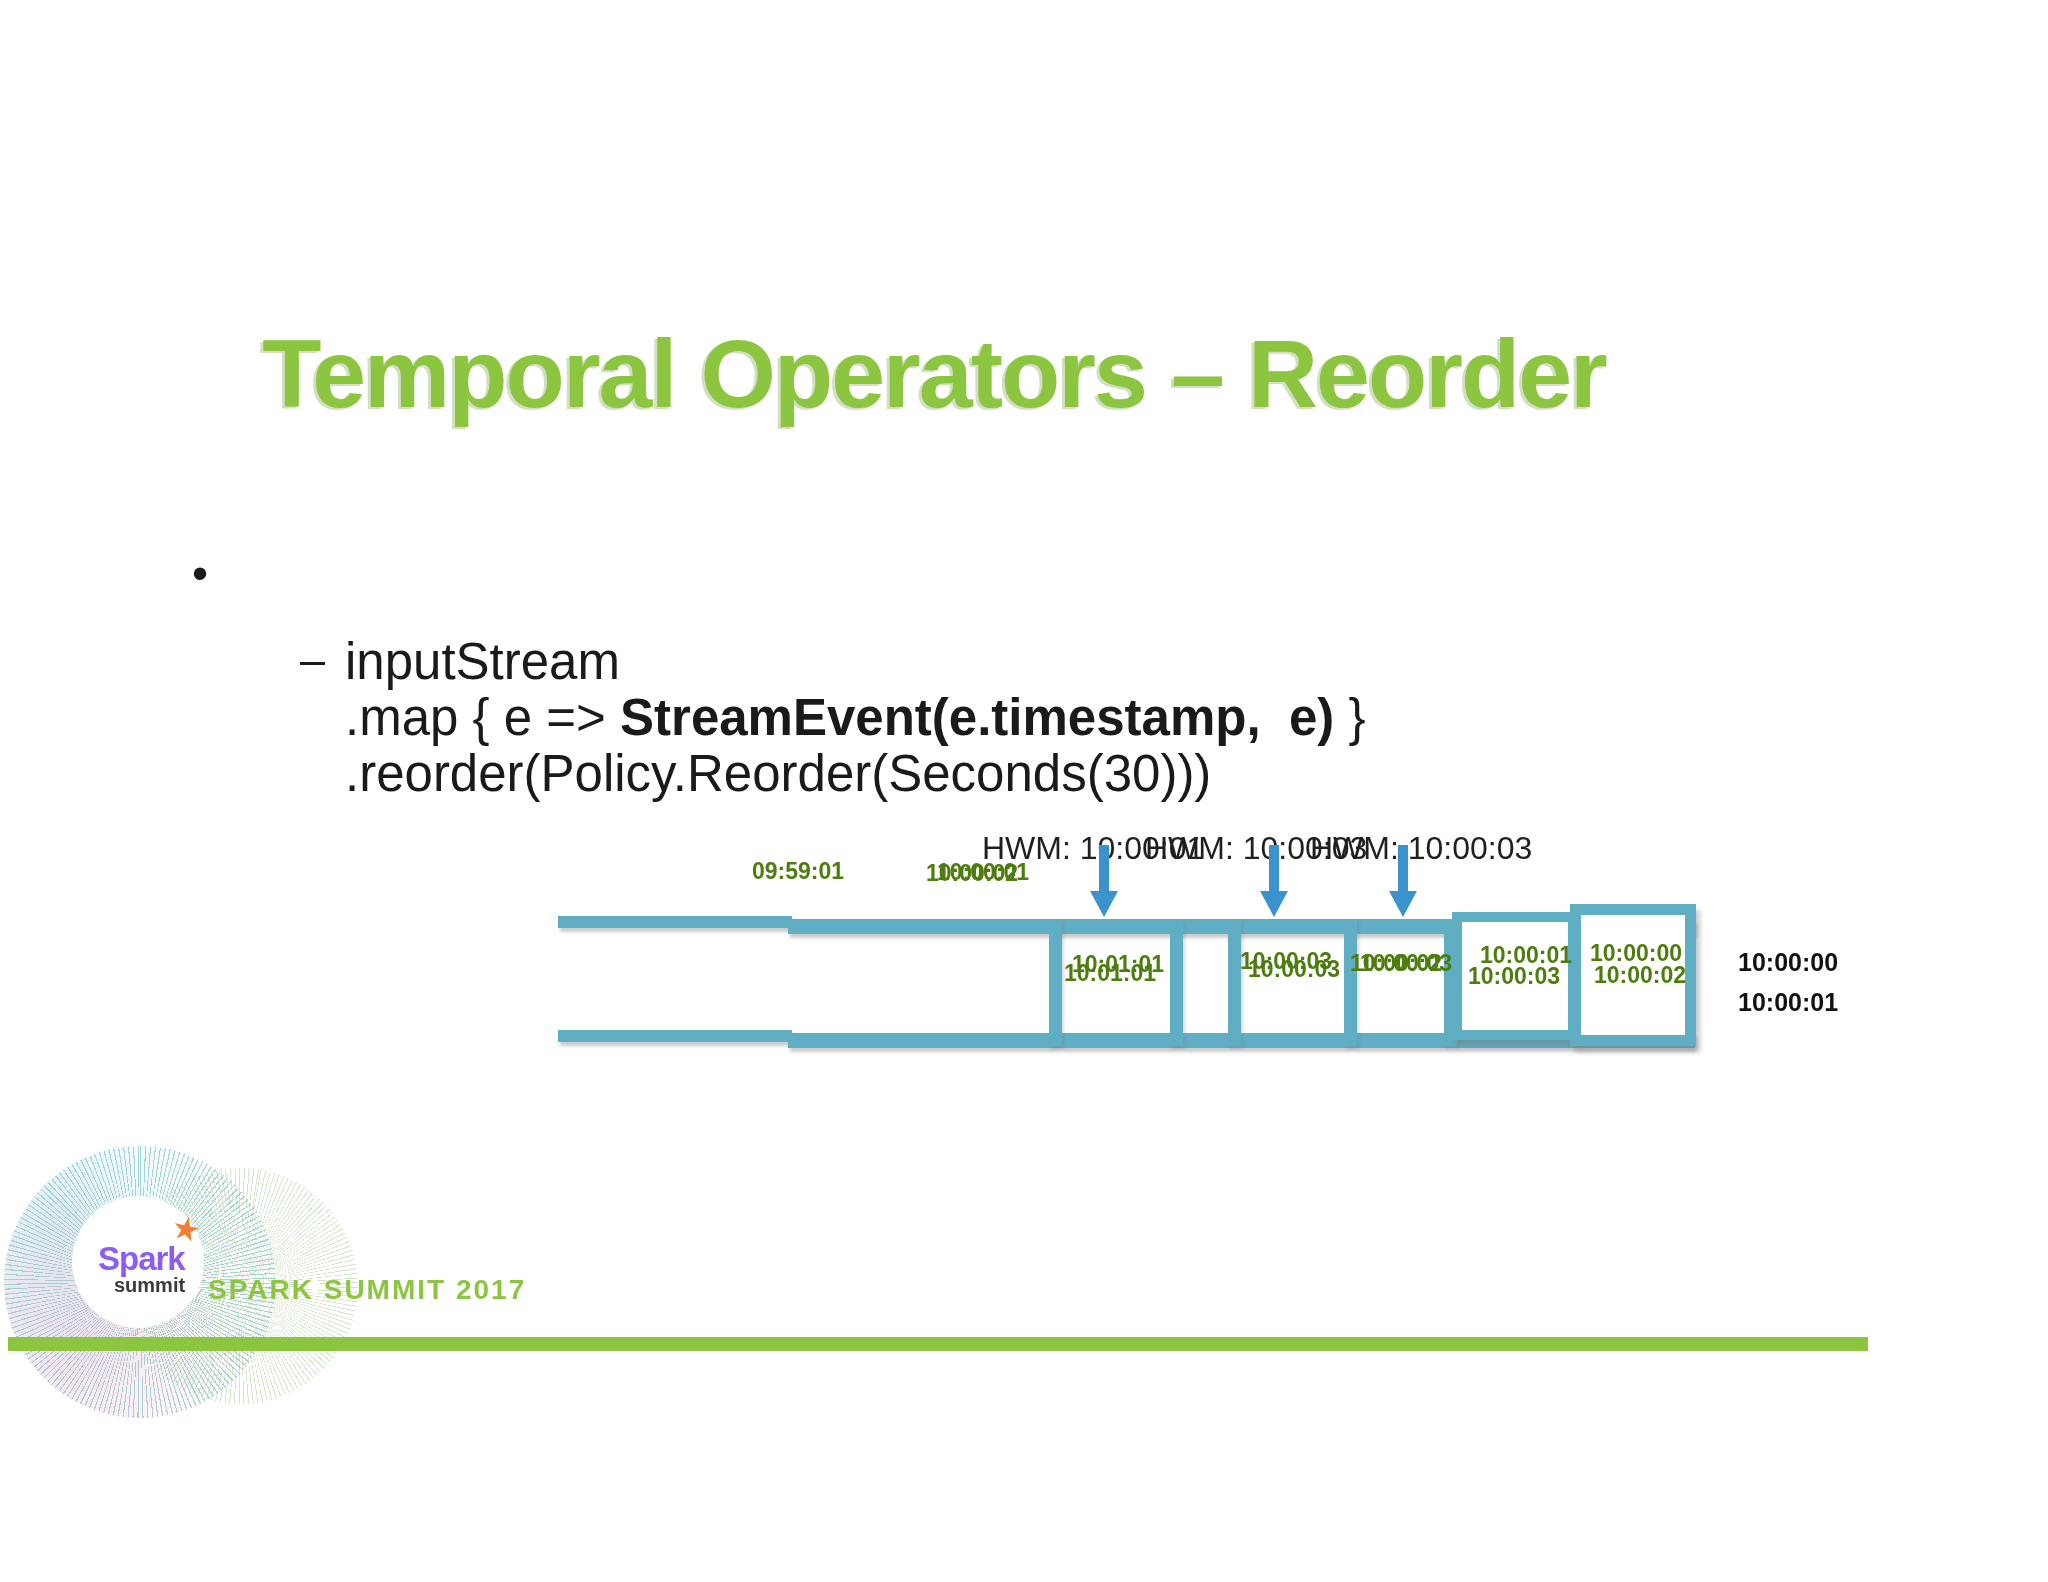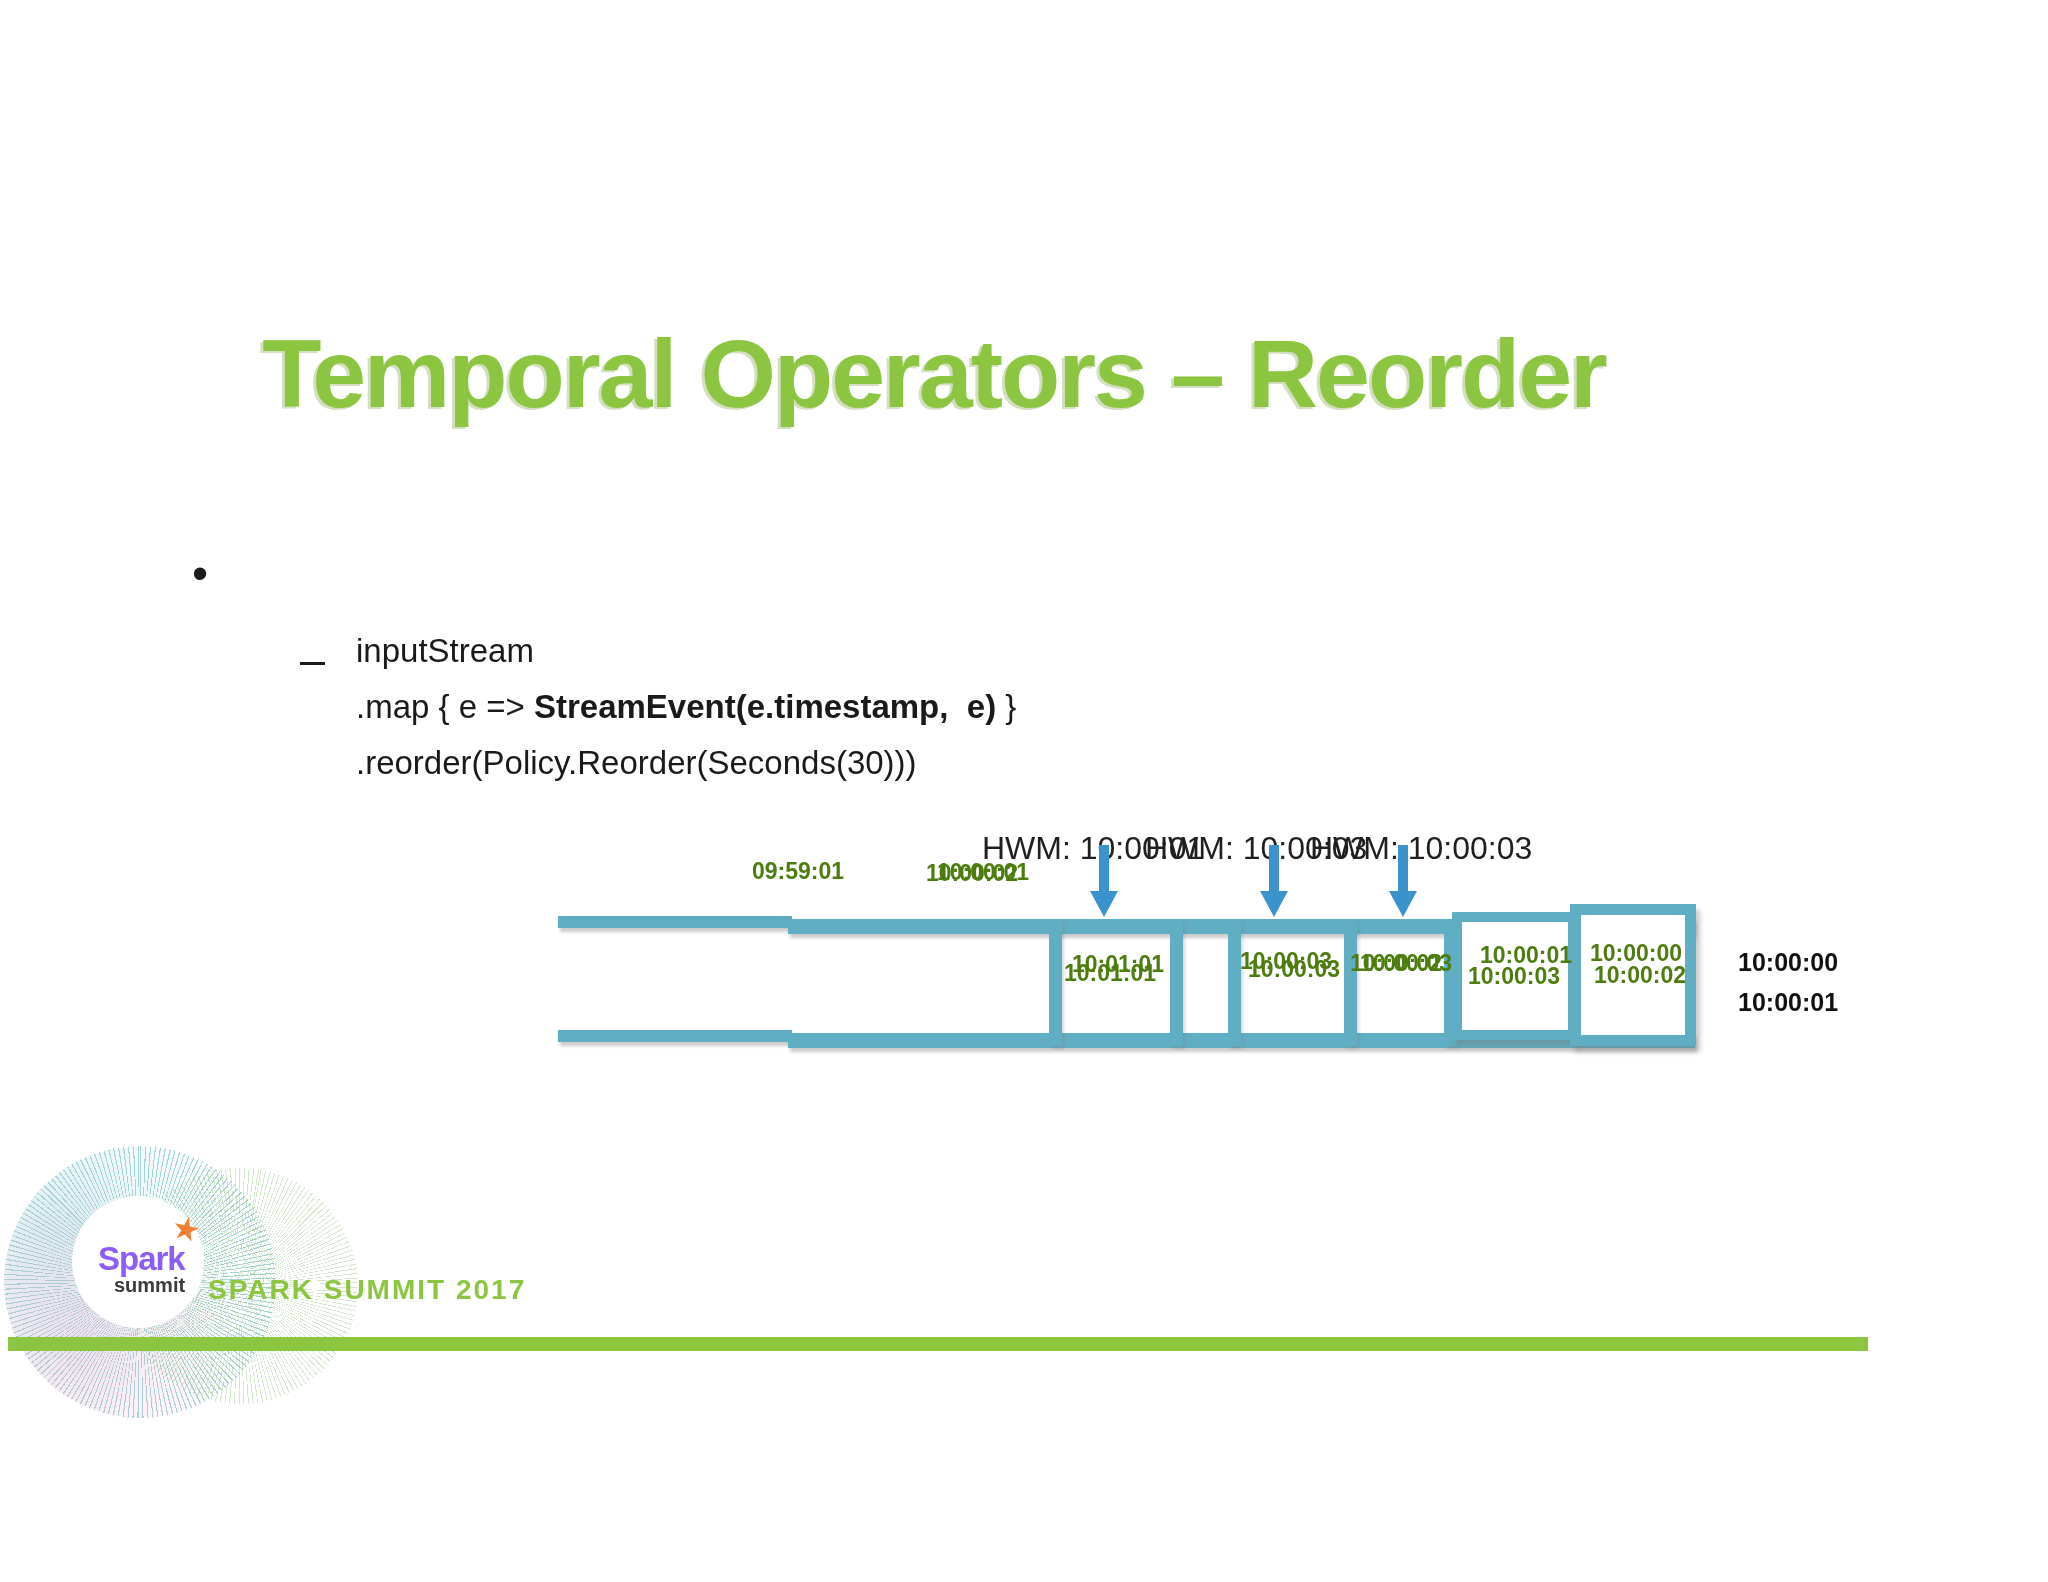--- a/index.html
+++ b/index.html
@@ -12,21 +12,21 @@
   .title {
     position:absolute; top:318px; left:0; width:100%; text-align:center;
     font-size:97px; font-weight:bold; letter-spacing:-2px;
     color:var(--green,#8CC540);
     text-shadow:-3px 2px 0 rgba(110,150,45,0.30);
   }
   
   .bullet-glyph { position:absolute; left:192px; top:546px; font-size:46px; }
   .bullet-text  { position:absolute; left:262px; top:534px; font-size:55px; }
   .dash         { position:absolute; left:300px; top:634px; font-size:45px; }
-  .code-line    { position:absolute; left:356px; font-size:33px; white-space:pre; }
+  .code-line    { position:absolute; left:345px; font-size:51px; white-space:pre; }
   .code1 { top:632px; }
   .code2 { top:688px; }
   .code3 { top:744px; }
   .code2 b { font-weight:bold;margin-top:48px; }
   
   .hwm { position:absolute; top:830px; font-size:32px; font-weight:normal; color:#1f1f1f; white-space:pre; }
   .ts  { position:absolute; font-size:23px; font-weight:bold; color:#4d7c0f; white-space:pre; z-index:6; }
   .ts-lg { position:absolute; font-size:25px; font-weight:bold; color:#111; white-space:pre; z-index:6; }
   
   .arrow { position:absolute; top:845px; width:28px; height:72px; z-index:5; }

